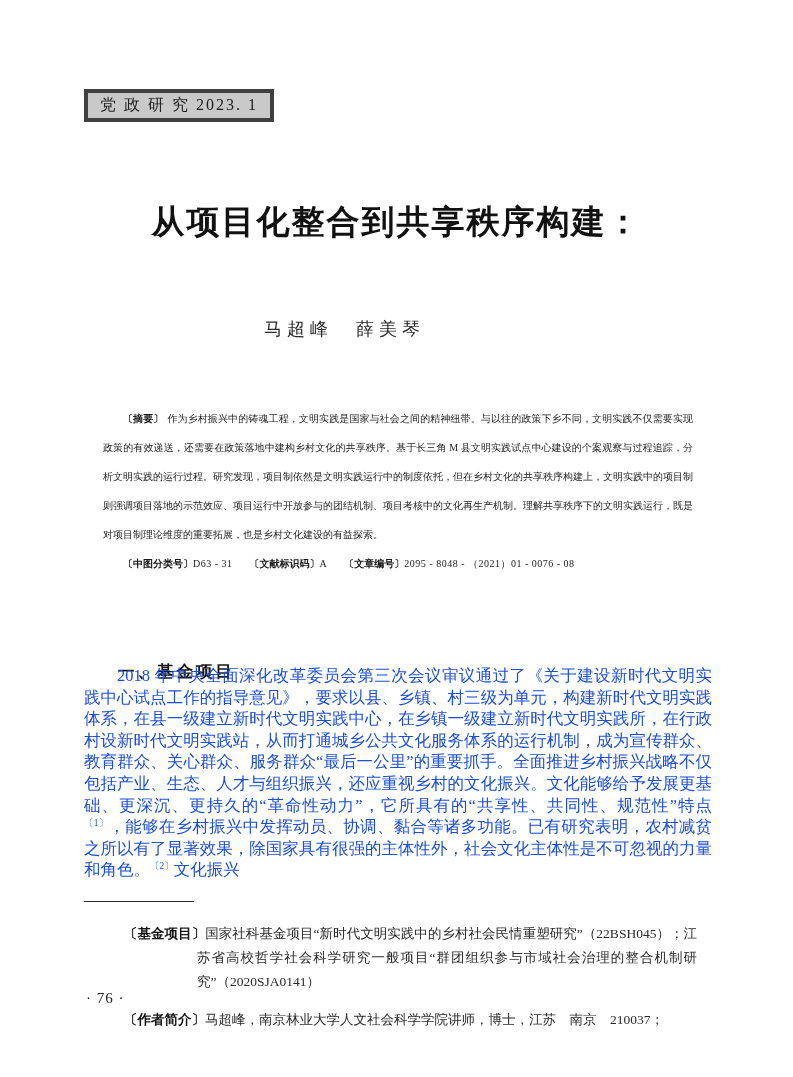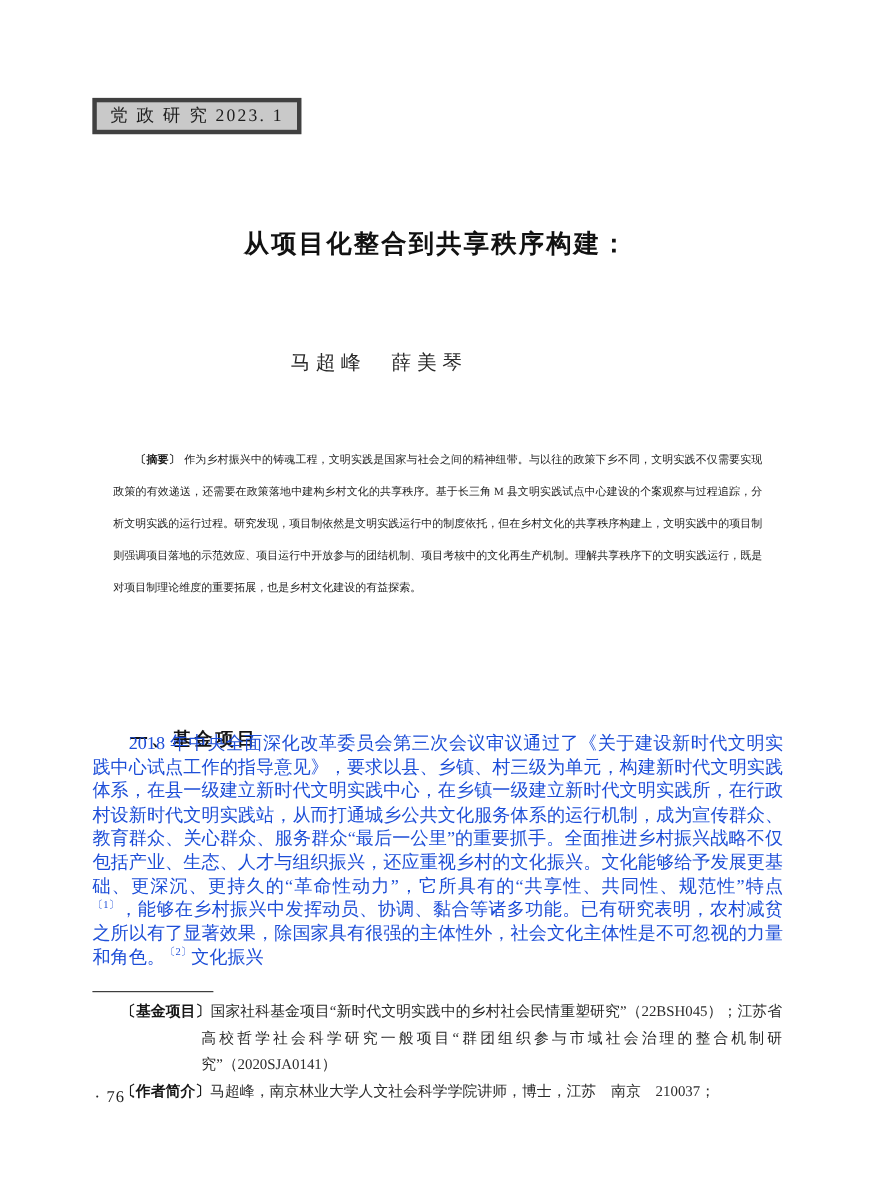--- a/index.html
+++ b/index.html
@@ -20,21 +20,21 @@
     border: 4px solid #404040;
     display: flex; align-items: center; justify-content: center;
     font-size: 16px; letter-spacing: 2px; color: #1d1d1d;
   }
 
   .title-block {
     position: absolute; left: 0; top: 197px; width: 793px;
     text-align: center;
     font-family: "DejaVu Serif", serif;
     font-weight: bold;
-    font-size: 23px; line-height: 50px;
+    font-size: 33px; line-height: 50px;
     letter-spacing: 2px;
     color: #111;
   }
 
   .authors-line {
     position: absolute; left: 0; top: 317px; width: 689px;
     text-align: center;
     font-size: 18px; letter-spacing: 5px;
     color: #2a2a2a;
   }
@@ -84,21 +84,21 @@
     border-top: 1.5px solid #2a2a2a;
   }
 
   .footnotes {
     position: absolute; left: 110px; top: 908px; width: 601px;
     font-size: 13.5px; line-height: 24px;
     text-align: justify;
     color: #2a2a2a;
   }
   .footnotes p {
-    margin: 0;
+    margin: 14px;
     padding-left: 73px; text-indent: -73px;
   }
   .footnotes .hei { font-size: 13.5px; }
 
   .page-number {
     position: absolute; left: 86px; top: 990px;
     font-size: 15px; letter-spacing: 1px;
     color: #222;
   }
 </style>
@@ -110,20 +110,21 @@
 </div>
 
 <div class="title-block">
   <div>从项目化整合到共享秩序构建：</div>
 </div>
 
 <div class="authors-line">马超峰　薛美琴</div>
 
 <div class="front-matter">
   <p class="indent2"><span class="hei lbl-gap">〔摘要〕</span><span>作为乡村振兴中的铸魂工程，文明实践是国家与社会之间的精神纽带。与以往的政策下乡不同，文明实践不仅需要实现政策的有效递送，还需要在政策落地中建构乡村文化的共享秩序。基于长三角 M 县文明实践试点中心建设的个案观察与过程追踪，分析文明实践的运行过程。研究发现，项目制依然是文明实践运行中的制度依托，但在乡村文化的共享秩序构建上，文明实践中的项目制则强调项目落地的示范效应、项目运行中开放参与的团结机制、项目考核中的文化再生产机制。理解共享秩序下的文明实践运行，既是对项目制理论维度的重要拓展，也是乡村文化建设的有益探索。</span></p>
+  <p class="indent2"><span class="cls-group"><span class="hei">〔中图分类号〕</span><span class="latin-val">D63 - 31</span></span><span class="cls-group cls-gap"><span class="hei">〔文献标识码〕</span><span class="latin-val">A</span></span><span class="cls-group cls-gap"><span class="hei">〔文章编号〕</span><span class="latin-val">2095 - 8048 - （2021）01 - 0076 - 08</span></span></p>
 </div>
 
 <div class="section-heading">一、基金项目</div>
 
 <div class="body-text">
   <p><span>2018 年中央全面深化改革委员会第三次会议审议通过了《关于建设新时代文明实践中心试点工作的指导意见》，要求以县、乡镇、村三级为单元，构建新时代文明实践体系，在县一级建立新时代文明实践中心，在乡镇一级建立新时代文明实践所，在行政村设新时代文明实践站，从而打通城乡公共文化服务体系的运行机制，成为宣传群众、教育群众、关心群众、服务群众“最后一公里”的重要抓手。全面推进乡村振兴战略不仅包括产业、生态、人才与组织振兴，还应重视乡村的文化振兴。文化能够给予发展更基础、更深沉、更持久的“革命性动力”，它所具有的“共享性、共同性、规范性”特点</span><sup class="cite">〔1〕</sup><span>，能够在乡村振兴中发挥动员、协调、黏合等诸多功能。已有研究表明，农村减贫之所以有了显著效果，除国家具有很强的主体性外，社会文化主体性是不可忽视的力量和角色。</span><sup class="cite">〔2〕</sup><span>文化振兴</span></p>
 </div>
 
 <div class="footnote-divider"></div>
 

